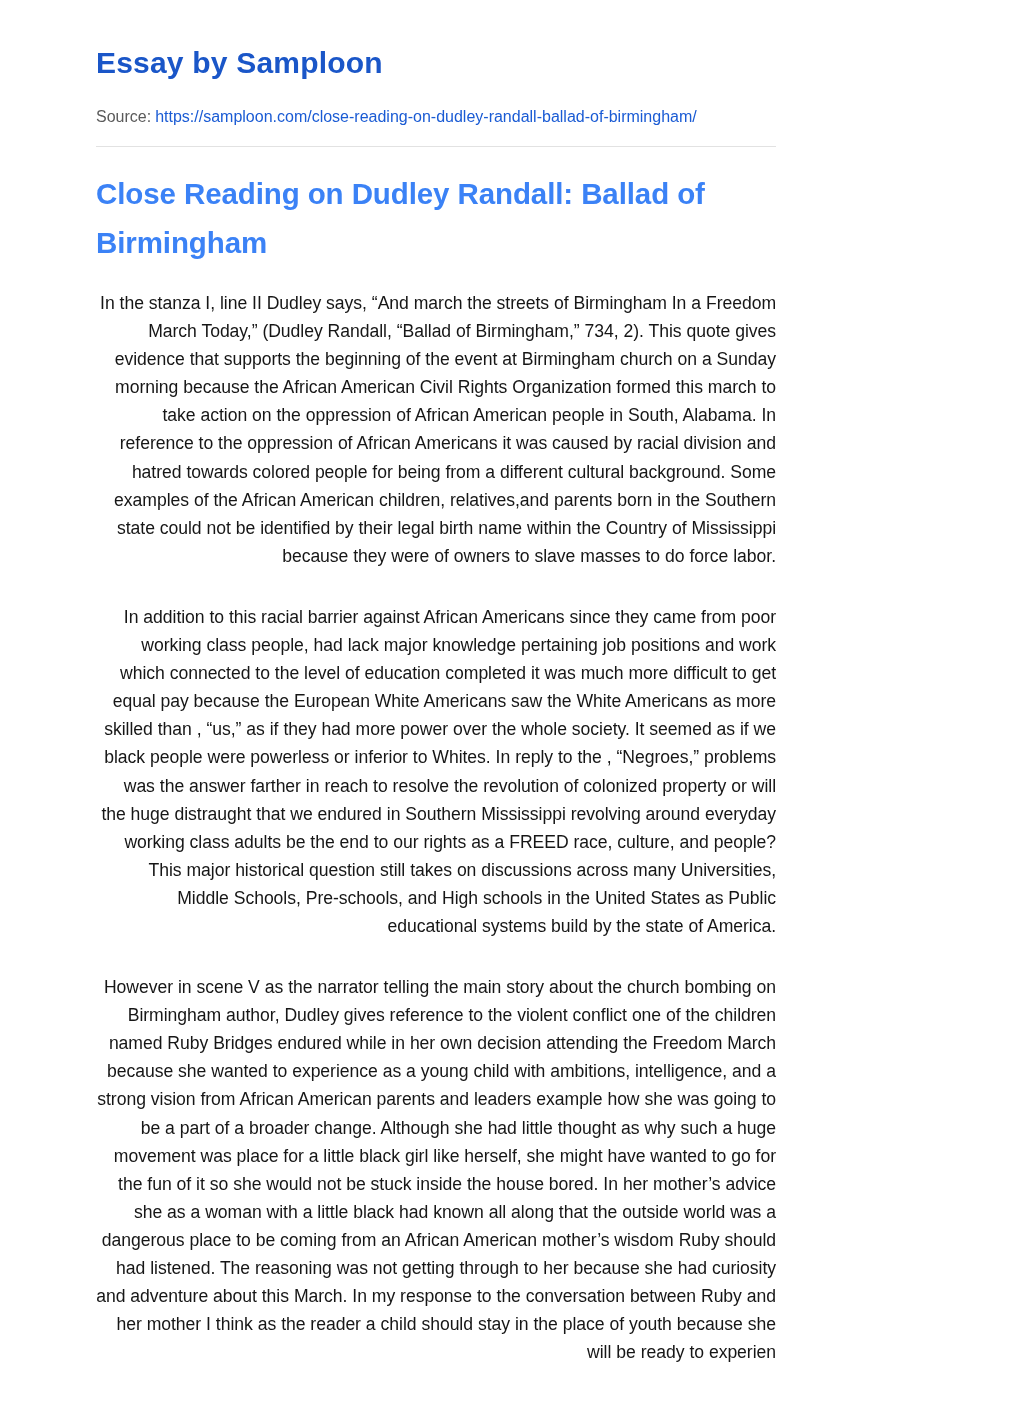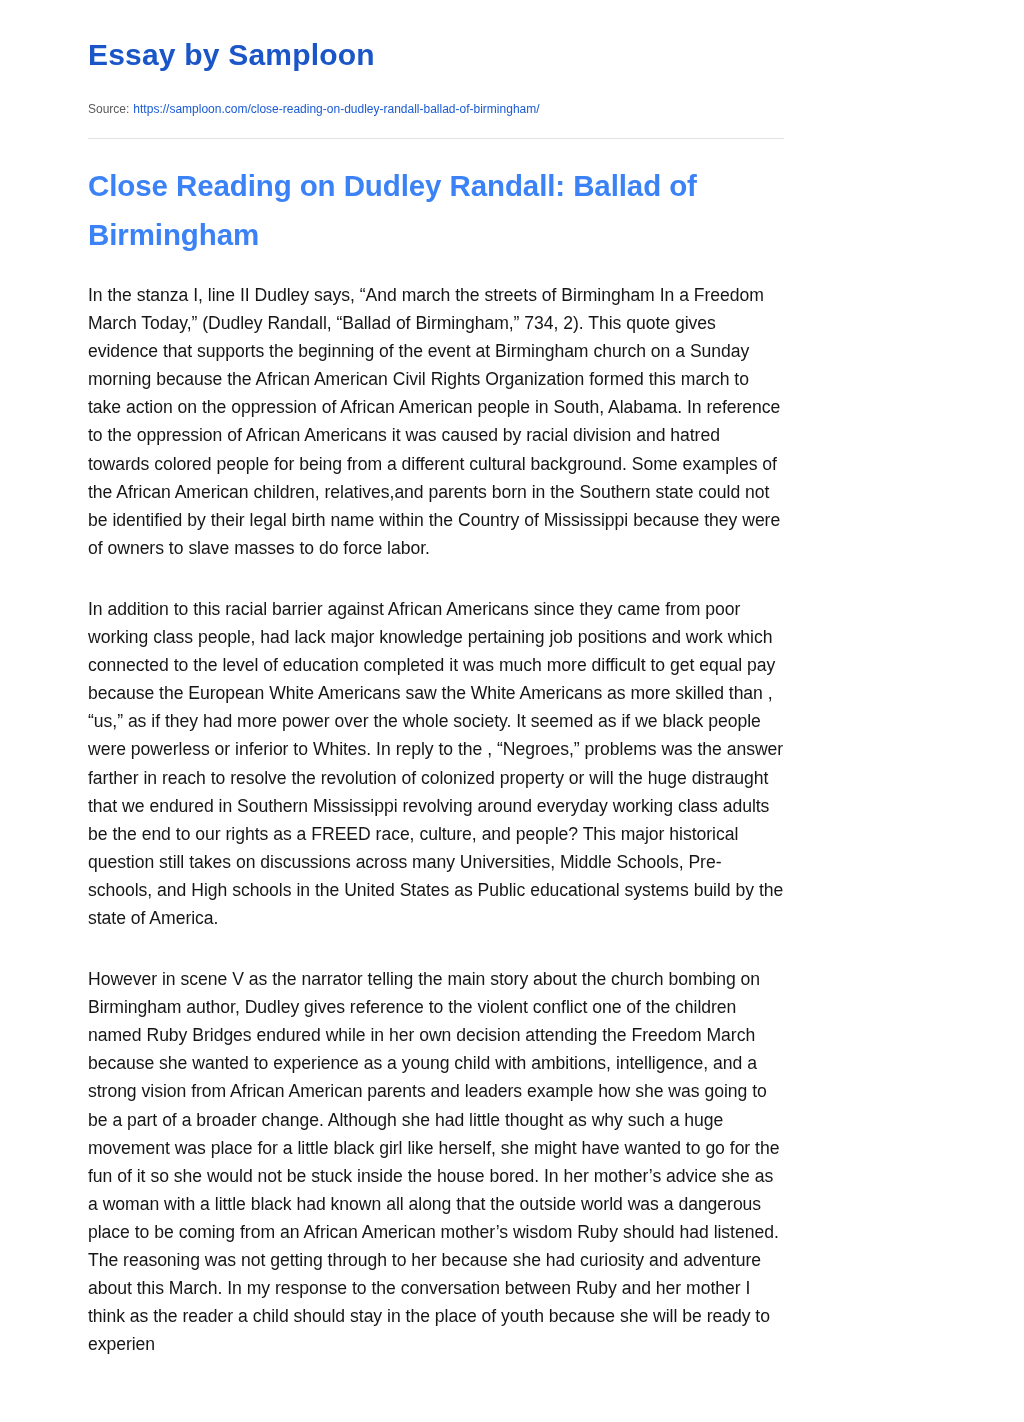--- a/index.html
+++ b/index.html
@@ -14,40 +14,40 @@
     font-family: "Liberation Sans", "DejaVu Sans", sans-serif;
     color: #1a1a1a;
     overflow: hidden;
     position: relative;
   }
 
   .page {
     width: 872px;
     height: 1422px;
     box-sizing: border-box;
-    padding: 0;
+    padding: 8px;
     position: relative;
   }
 
   
   .brand-header {
     padding: 36px 0 0 88px;
   }
   .brand-title {
     font-size: 30px;
     font-weight: bold;
     color: #1a56c8;
     letter-spacing: 0.2px;
     line-height: 38px;
     margin: 0;
   }
 
   .source-line {
     padding: 24px 0 0 88px;
-    font-size: 12px;
+    font-size: 16px;
     line-height: 22px;
     white-space: nowrap;
   }
   .source-label {
     color: #5a5a5a;
     font-weight: normal;
   }
   .source-url {
     color: #1a5bd4;
     text-decoration: none;
@@ -78,21 +78,21 @@
     max-width: 740px;
   }
 
   .article-body p {
     font-size: 17.6px;
     line-height: 28.1px;
     color: #161616;
     font-weight: 500;
     margin: 0 0 33px 0;
     max-width: 852px;
-    text-align: left;
+    text-align: right;
     letter-spacing: -0.05px;
     word-spacing: 0.1px;
   }
   .article-body p:last-child {
     margin-bottom: 16px;
   }
 </style>
 </head>
 <body>
 

